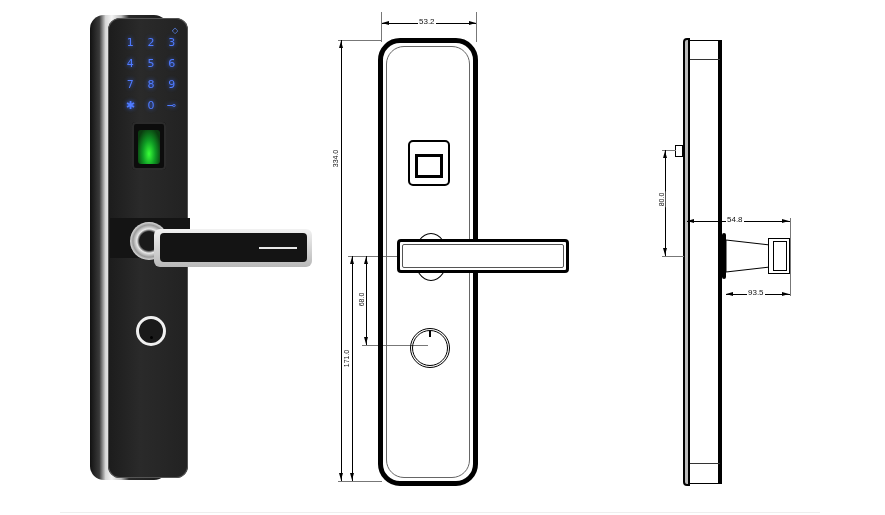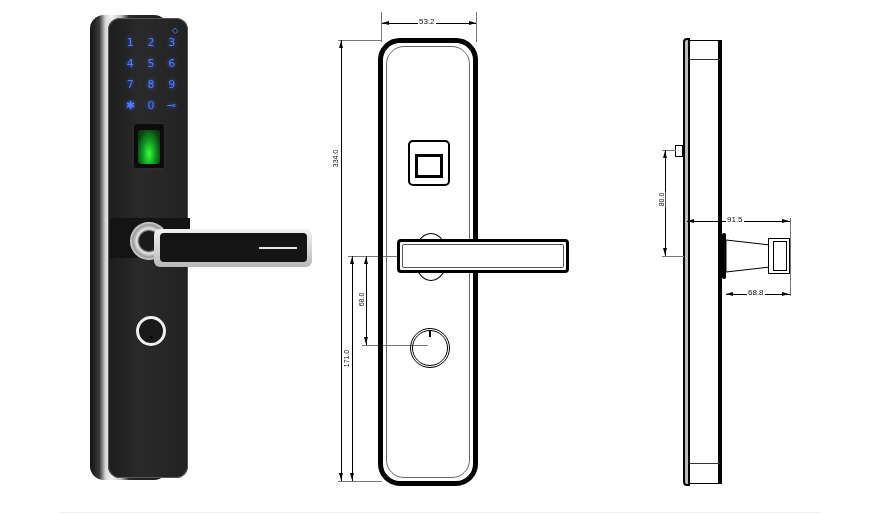--- a/index.html
+++ b/index.html
@@ -152,29 +152,29 @@
   <div class="gline" style="left:662px;top:256px;width:22px;height:1px;"></div>
   <div class="line" style="left:665px;top:150px;width:1px;height:106px;"></div>
   <div class="arrow-v-up" style="left:663px;top:151px;"></div>
   <div class="arrow-v-dn" style="left:663px;top:248px;"></div>
   <span class="dim-v" style="left:654px;top:196px;">80.0</span>
 
   <div class="line" style="left:687px;top:221px;width:103px;height:1px;"></div>
   <div class="gline" style="left:790px;top:218px;width:1px;height:78px;"></div>
   <div class="arrow-h-l" style="left:687px;top:219px;"></div>
   <div class="arrow-h-r" style="left:782px;top:219px;"></div>
-  <span class="dim-h" style="left:726px;top:215px;">91.5</span>
+  <span class="dim-h" style="left:726px;top:215px;">54.8</span>
 
   <div class="abs side-rose"></div>
   <svg class="abs side-neck" width="44" height="36">
     <polygon points="0,2 44,7 44,29 0,34" fill="#fff" stroke="#000" stroke-width="1"></polygon>
   </svg>
   <div class="abs side-knob">
       <div class="side-knob-in"></div>
     </div>
 
   <div class="line" style="left:726px;top:294px;width:64px;height:1px;"></div>
   <div class="arrow-h-l" style="left:726px;top:292px;"></div>
   <div class="arrow-h-r" style="left:782px;top:292px;"></div>
-  <span class="dim-h" style="left:747px;top:288px;">68.8</span>
+  <span class="dim-h" style="left:747px;top:288px;">93.5</span>
 </div>
 
 <div class="abs bottom-rule"></div>
 
 </body></html>

